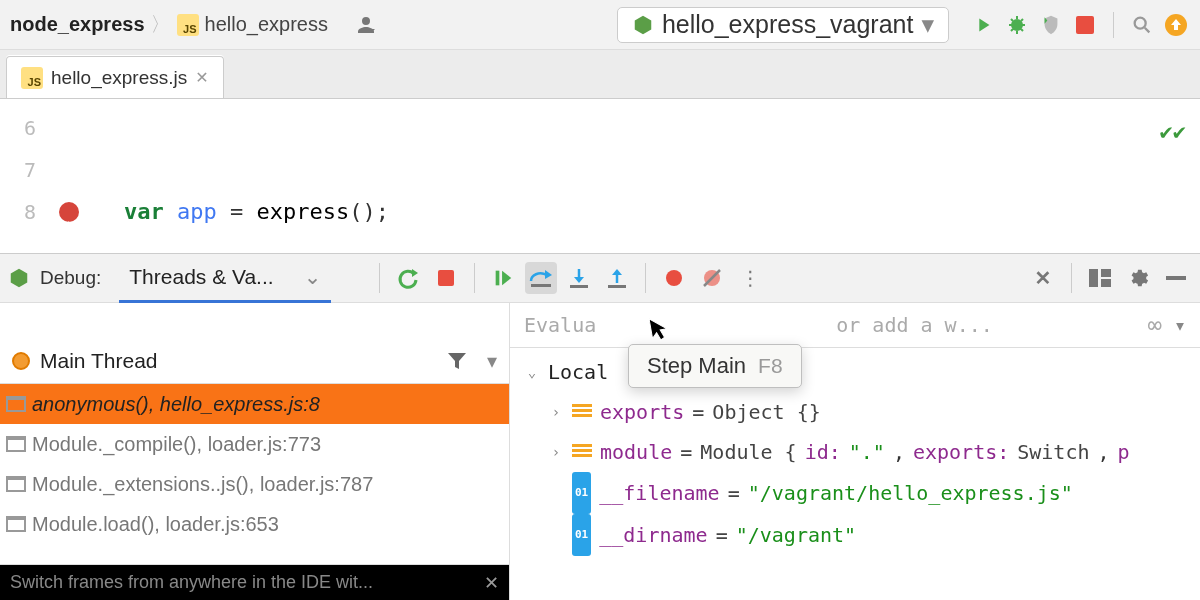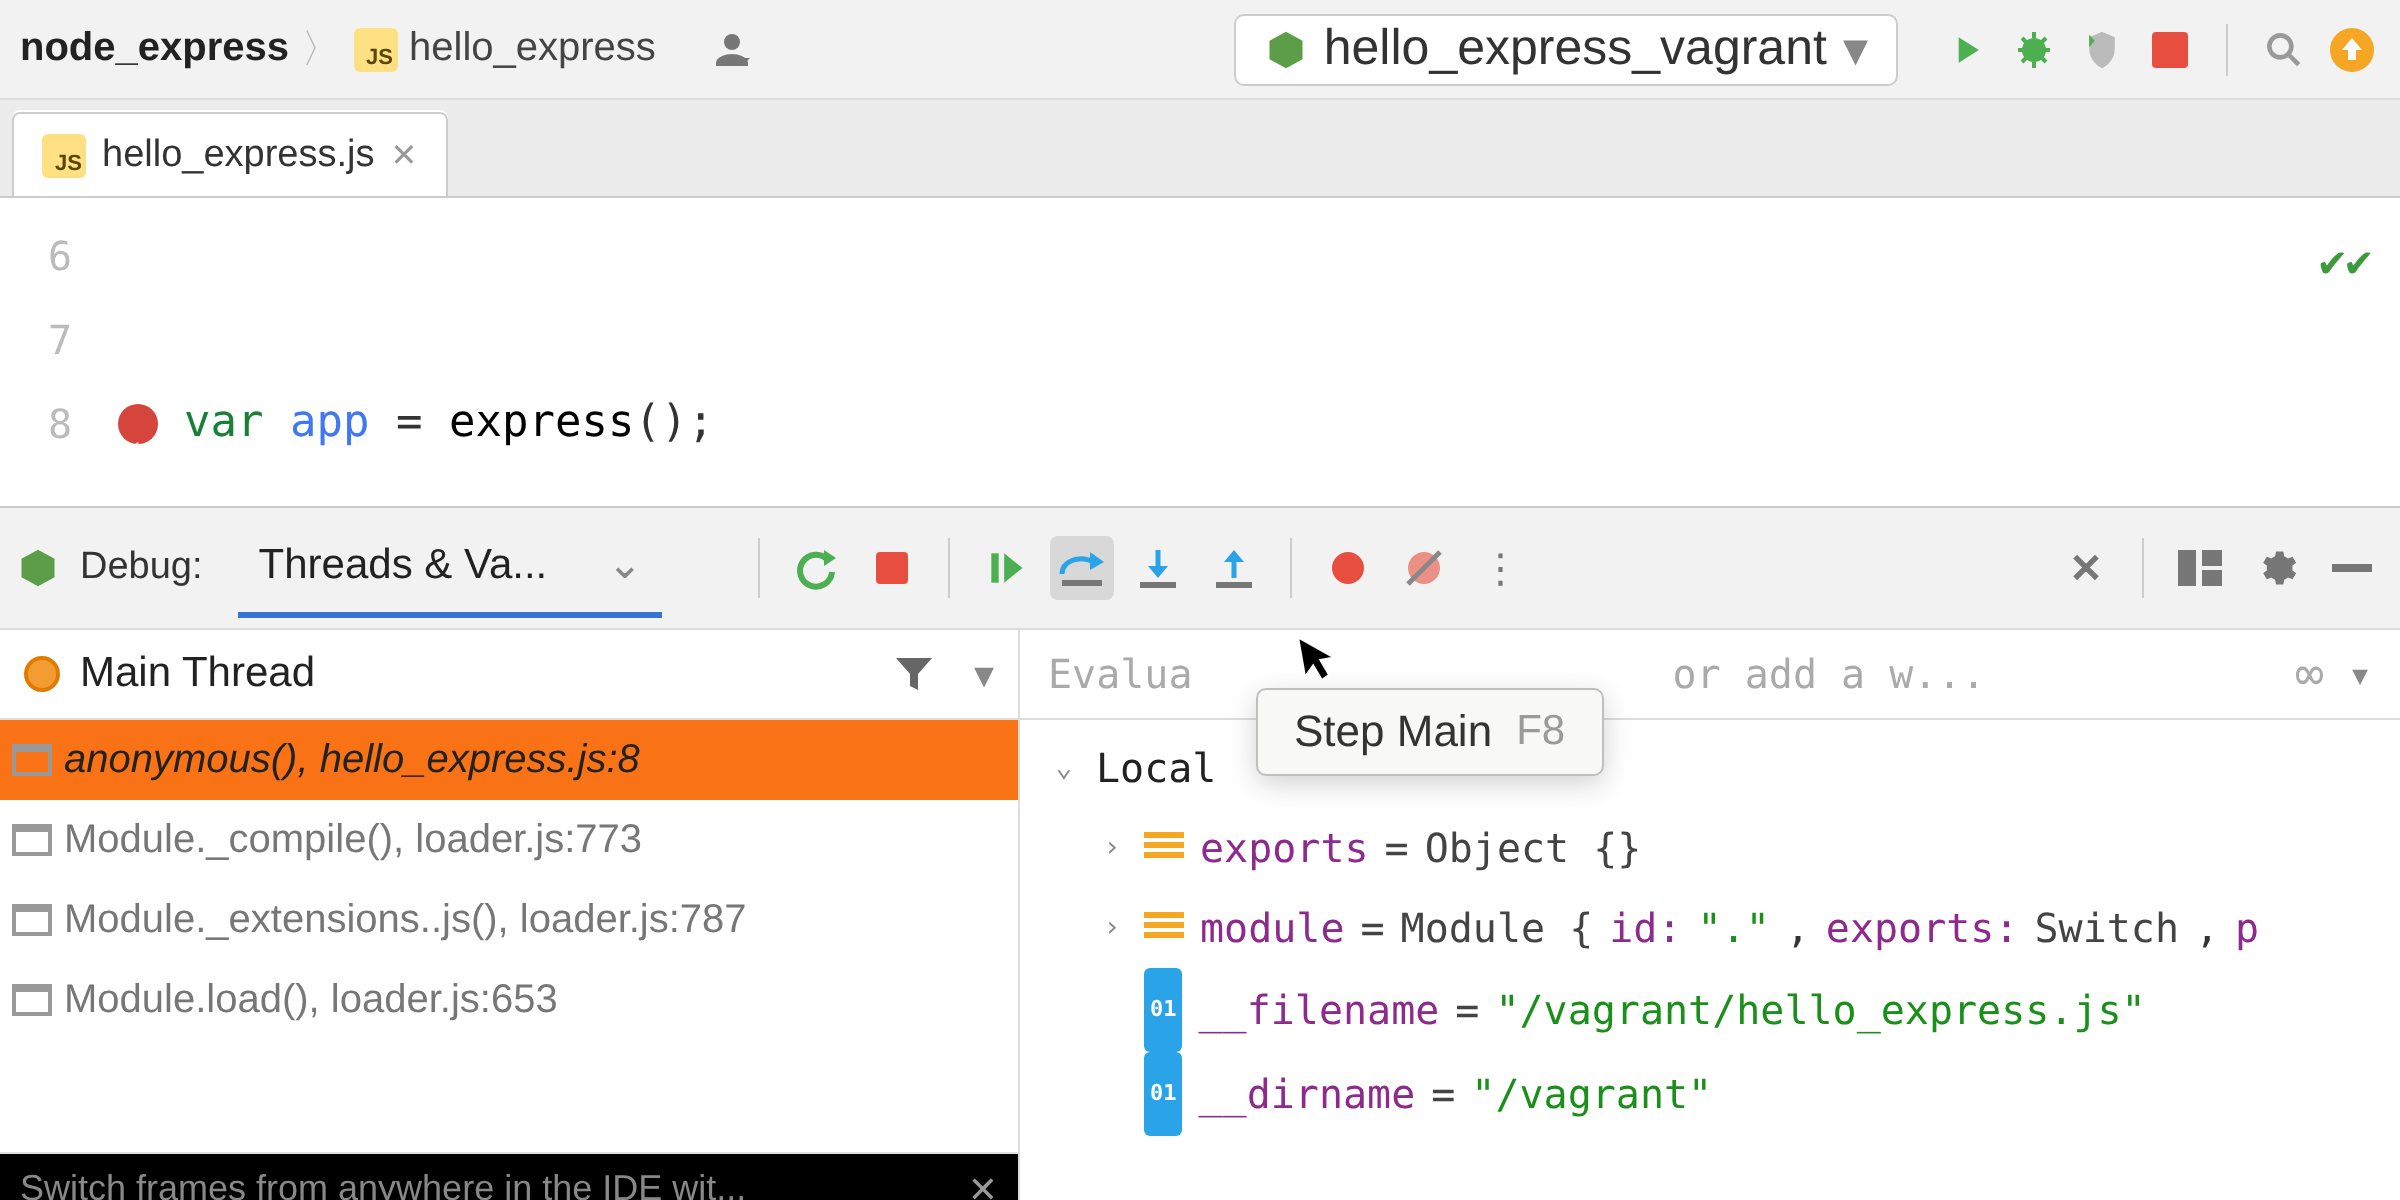--- a/index.html
+++ b/index.html
@@ -23,38 +23,38 @@
 .tab .close { color:#999; font-size:16px; }
 
 
 .editor { background:#fff; height:155px; border-top:1px solid #ccc; display:flex; font-family:Menlo,Consolas,monospace; font-size:22px; position:relative;}
 .gutter { width:46px; text-align:right; color:#bbb; padding:8px 10px 0 0; line-height:42px; font-size:20px;}
 .bpcol { width:46px; padding-top:8px; line-height:42px;}
 .bpcol .bp { width:20px; height:20px; border-radius:50%; background:#d6453b; margin:11px auto 0 auto; position:relative;}
 .bpcol .bp::after{content:"✓"; color:#fff; font-size:12px; position:absolute; left:4px; top:1px;}
 .code { flex:1; padding-top:8px; line-height:42px; white-space:pre; position:relative; overflow:hidden;}
 .code .row { height:42px; display:flex; align-items:center; }
-.code .kw { color:#1a7f37; font-weight:400;}
+.code .kw { color:#1a7f37; font-weight:700;margin-left:32px;}
 .code .fn { color:#000000;}
 .code .id { color:#4078f2;}
 .checkmark { position:absolute; right:14px; top:20px; color:#3c9a3c; font-size:22px;}
 
 
-.dbgstrip { height:62px; background:#f2f2f2; border-top:1px solid #ccc; border-bottom:1px solid #ddd; display:flex; align-items:center; padding:0 8px; gap:6px;}
+.dbgstrip { height:50px; background:#f2f2f2; border-top:1px solid #ccc; border-bottom:1px solid #ddd; display:flex; align-items:center; padding:0 8px; gap:6px;}
 .dbglabel { font-size:19px; color:#333; margin-left:4px; margin-right:12px; display:flex; align-items:center; gap:6px;}
 .dbgtab { font-size:21px; color:#222; height:50px; display:flex; align-items:center; padding:0 10px; border-bottom:3px solid #3874d6; font-weight:400;}
 .dbgtab .chev { color:#888; margin-left:30px;}
 .vsep { width:1px; height:30px; background:#ccc; margin:0 6px;}
 .dbg-icn { width:32px; height:32px; display:flex; align-items:center; justify-content:center; cursor:pointer; border-radius:4px;}
 .dbg-icn.hover { background:#d8d8d8; }
 
 
 .dbgbody { display:flex; height:297px; background:#fff; font-size:20px;}
 .left { width:510px; border-right:1px solid #ddd; display:flex; flex-direction:column;}
-.threadrow { height:44px; display:flex; align-items:center; padding:0 12px; gap:10px;}
+.threadrow { height:44px; display:flex; align-items:center; padding:0 12px; gap:10px;margin-top:36px;}
 .orangeball { width:18px; height:18px; border-radius:50%; background:#f39c32; border:2px solid #e07b00;}
 .threadname { font-size:21px; color:#222;}
 .filtericn { margin-left:auto; color:#666;}
 .frames { flex:1; overflow:hidden;}
 .frame { height:40px; display:flex; align-items:center; padding:0 6px; gap:6px; font-size:20px; color:#777;}
 .frame.sel { background:#f97316; color:#222; font-style:italic;}
 .stackic { width:20px; height:16px; border:2px solid #999; border-top-width:4px; display:inline-block;}
 .hintbar { height:36px; border-top:1px solid #ddd; background:#000000; display:flex; align-items:center; padding:0 10px; color:#888; font-size:18px;}
 .hintbar .x { margin-left:auto; color:#999;}
 

